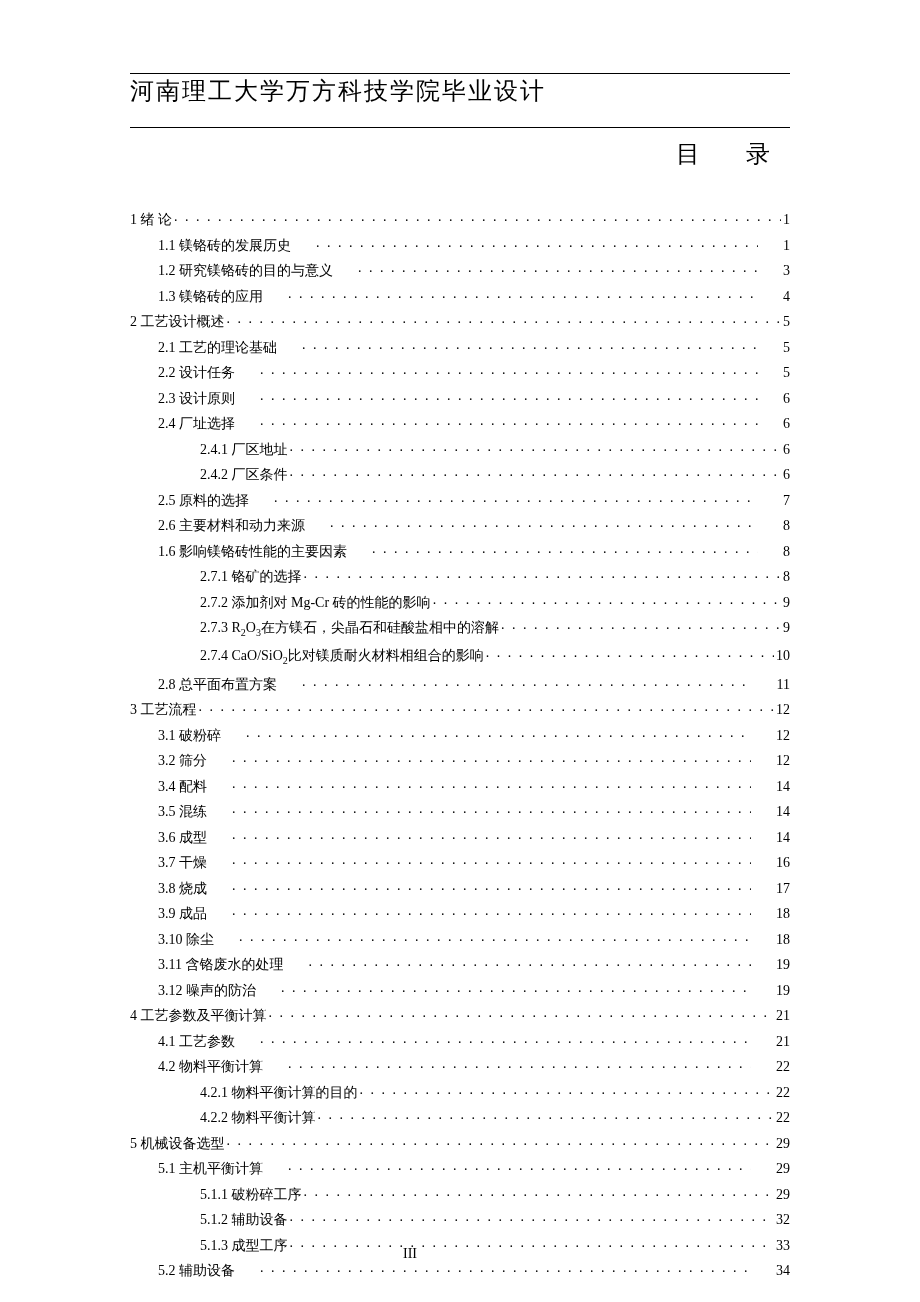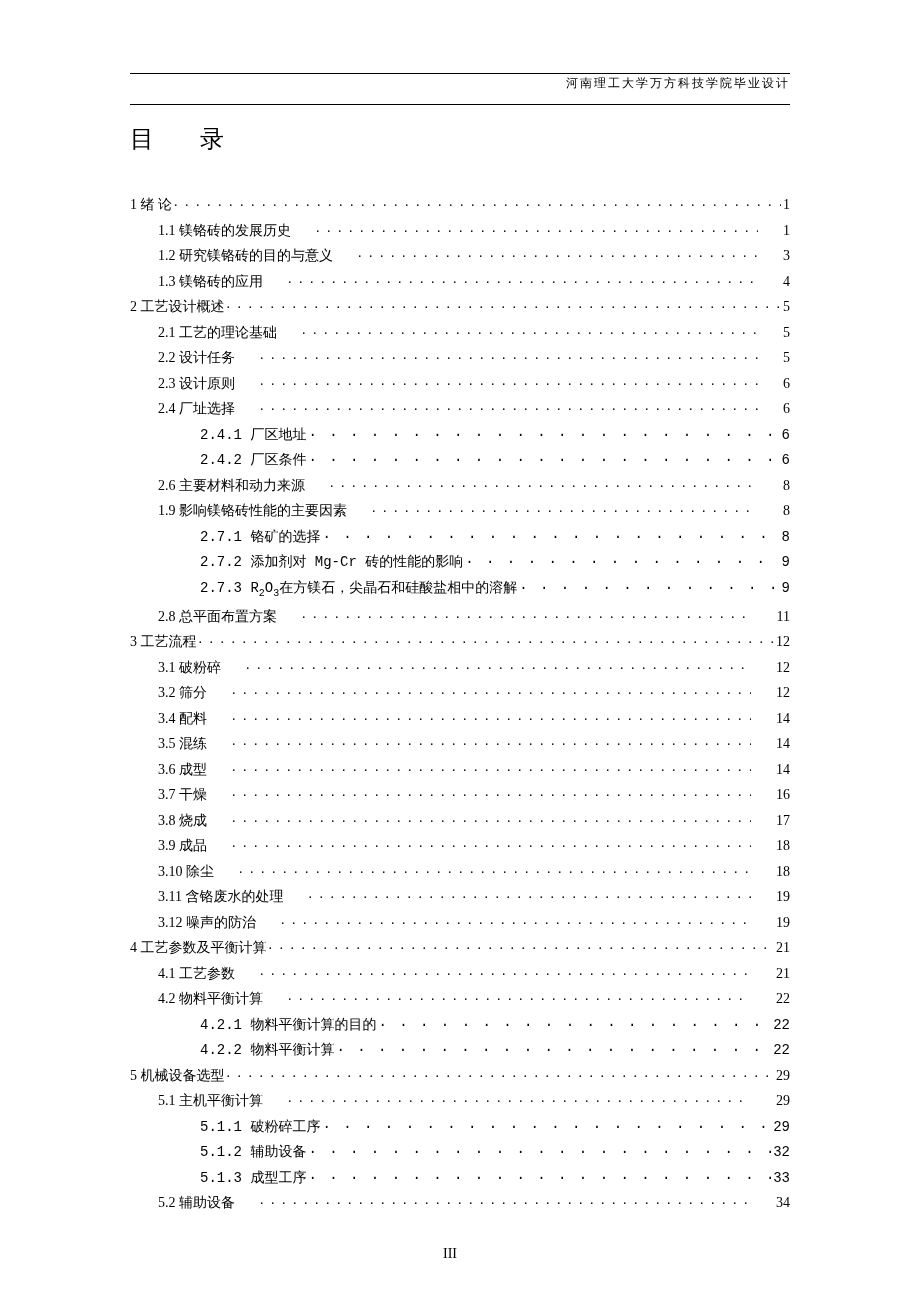--- a/index.html
+++ b/index.html
@@ -6,36 +6,36 @@
       margin: 0;
       padding: 0;
       font-family: "SimSun", "宋体", serif;
       background: #fff;
       width: 920px;
     }
     .page {
       padding: 70px 130px 40px 130px;
     }
     .header {
-      text-align: right;
-      font-size: 12px;
+      text-align: left;
+      font-size: 24px;
       letter-spacing: 2px;
-      padding-bottom: 12px;
+      padding-bottom: 20px;
       border-bottom: 1px solid #000;
     }
     .header-inner {
       border-bottom: 1px solid #000;
       padding-bottom: 3px;
       margin-bottom: 1px;
     }
     .title {
-      text-align: left;
+      text-align: right;
       font-size: 24px;
       letter-spacing: 20px;
-      margin-top: 18px;
+      margin-top: 10px;
       margin-bottom: 40px;
     }
     .toc {
       font-size: 14px;
       line-height: 1.0;
     }
     .toc-row {
       display: flex;
       align-items: baseline;
       margin-bottom: 8.5px;
@@ -57,30 +57,29 @@
       position: absolute;
       left: 2px;
       bottom: 0;
     }
     .toc-page {
       flex-shrink: 0;
       padding-left: 2px;
     }
     .l1 { padding-left: 0; }
     .l2 { padding-left: 28px; gap: 23px; }
-    .l3 { padding-left: 70px; font-family: Liberation Mono, monospace; }
+    .l3 { padding-left: 70px; }
     .page-num {
       position: fixed;
       bottom: 40px;
       left: 0;
       width: 820px;
       text-align: center;
       font-size: 14px;
       font-family: "Times New Roman", serif;
-      padding-left: 40px;
     }
     sub { font-size: 10px; vertical-align: sub; }
   </style>
 </head>
 <body>
 
 <div class="page">
   <div class="header-inner"></div>
   <div class="header">河南理工大学万方科技学院毕业设计</div>
   <div class="title">目  录</div>
@@ -134,43 +133,53 @@
         <span class="toc-label">2.4.1 厂区地址</span>
         <span class="toc-dots"></span>
         <span class="toc-page">6</span>
       </div>
       <div class="toc-row l3">
         <span class="toc-label">2.4.2 厂区条件</span>
         <span class="toc-dots"></span>
         <span class="toc-page">6</span>
       </div>
       <div class="toc-row l2">
+        <span class="toc-label">2.5 原料的选择</span>
+        <span class="toc-dots"></span>
+        <span class="toc-page">7</span>
+      </div>
+      <div class="toc-row l2">
         <span class="toc-label">2.6 主要材料和动力来源</span>
         <span class="toc-dots"></span>
         <span class="toc-page">8</span>
       </div>
       <div class="toc-row l2">
-        <span class="toc-label">1.9 影响镁铬砖性能的主要因素</span>
+        <span class="toc-label">1.6 影响镁铬砖性能的主要因素</span>
         <span class="toc-dots"></span>
         <span class="toc-page">8</span>
       </div>
       <div class="toc-row l3">
         <span class="toc-label">2.7.1 铬矿的选择</span>
         <span class="toc-dots"></span>
         <span class="toc-page">8</span>
       </div>
       <div class="toc-row l3">
         <span class="toc-label">2.7.2 添加剂对 Mg-Cr 砖的性能的影响</span>
         <span class="toc-dots"></span>
         <span class="toc-page">9</span>
       </div>
       <div class="toc-row l3">
         <span class="toc-label">2.7.3 R<sub>2</sub><span>O</span><sub>3</sub><span>在方镁石，尖晶石和硅酸盐相中的溶解</span></span>
         <span class="toc-dots"></span>
         <span class="toc-page">9</span>
+      </div>
+      <div class="toc-row l3">
+        <span class="toc-label">2.7.4 CaO/SiO<sub>2</sub><span>比对镁质耐火材料相组合的影响</span></span>
+        <span class="toc-dots"></span>
+        <span class="toc-page">10</span>
       </div>
       <div class="toc-row l2">
         <span class="toc-label">2.8 总平面布置方案</span>
         <span class="toc-dots"></span>
         <span class="toc-page">11</span>
       </div>
       <div class="toc-row l1">
         <span class="toc-label">3 工艺流程</span>
         <span class="toc-dots"></span>
         <span class="toc-page">12</span>

